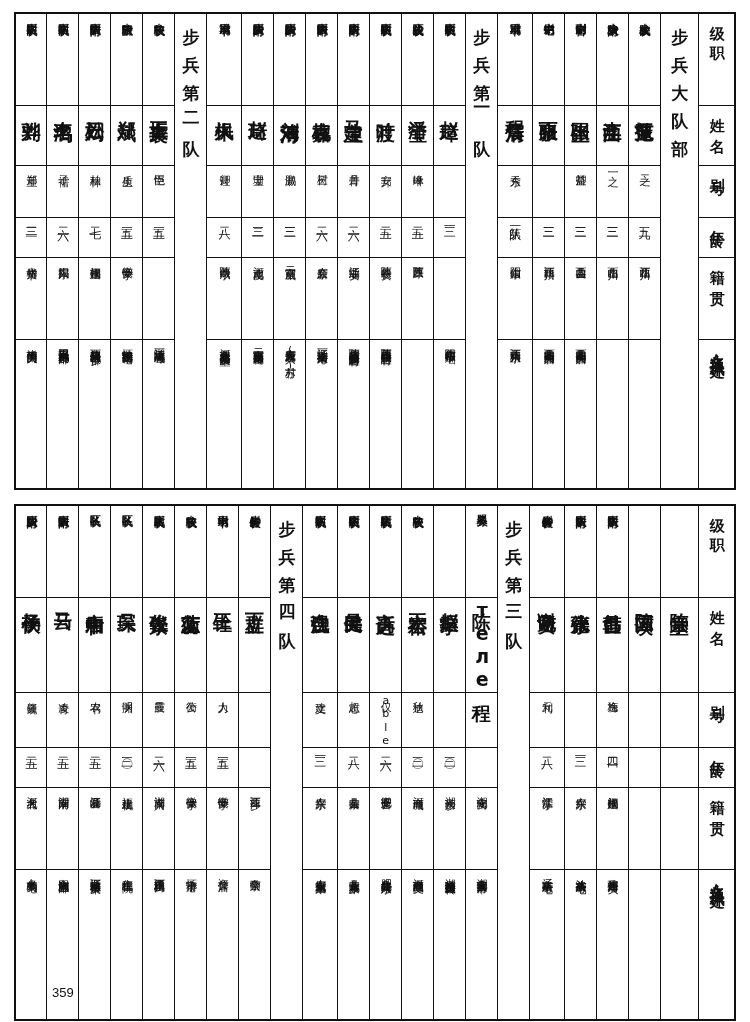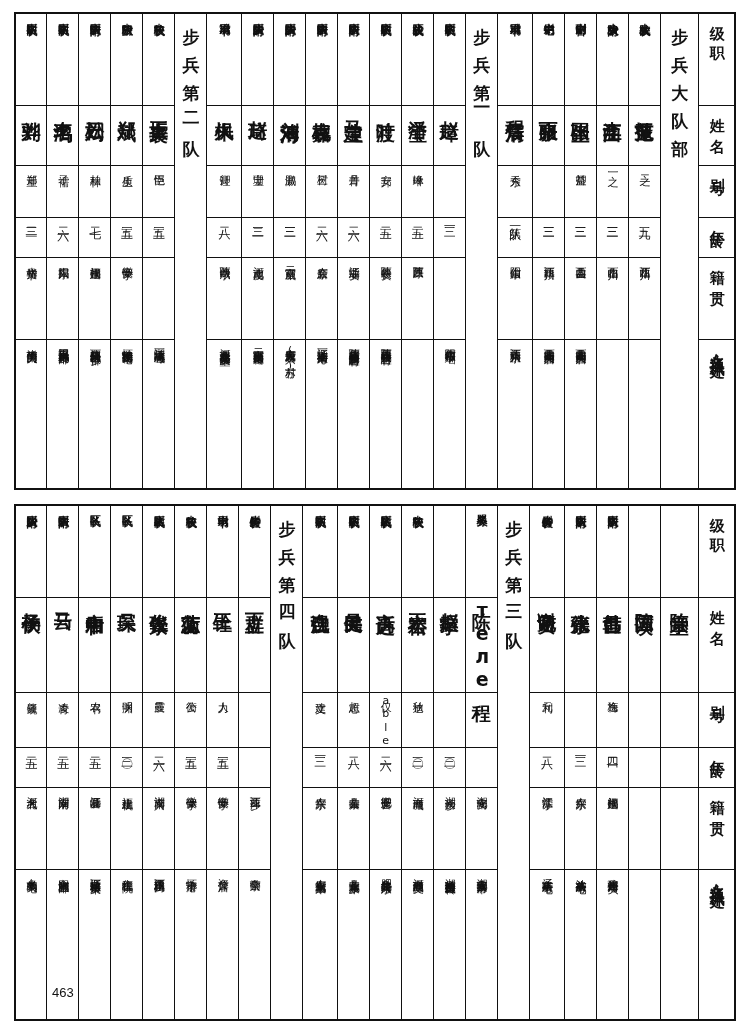--- a/index.html
+++ b/index.html
@@ -880,14 +880,14 @@
       <td class="addr">
             <span class="vt"></span>
           </td>
       <td class="lbl lblcol">
             <span class="vt">永久通讯处</span>
           </td>
     </tr>
   </tbody>
     </table>
 
-  <div class="pagenum">463</div>
+  <div class="pagenum">359</div>
 </div>
 
 </body></html>

